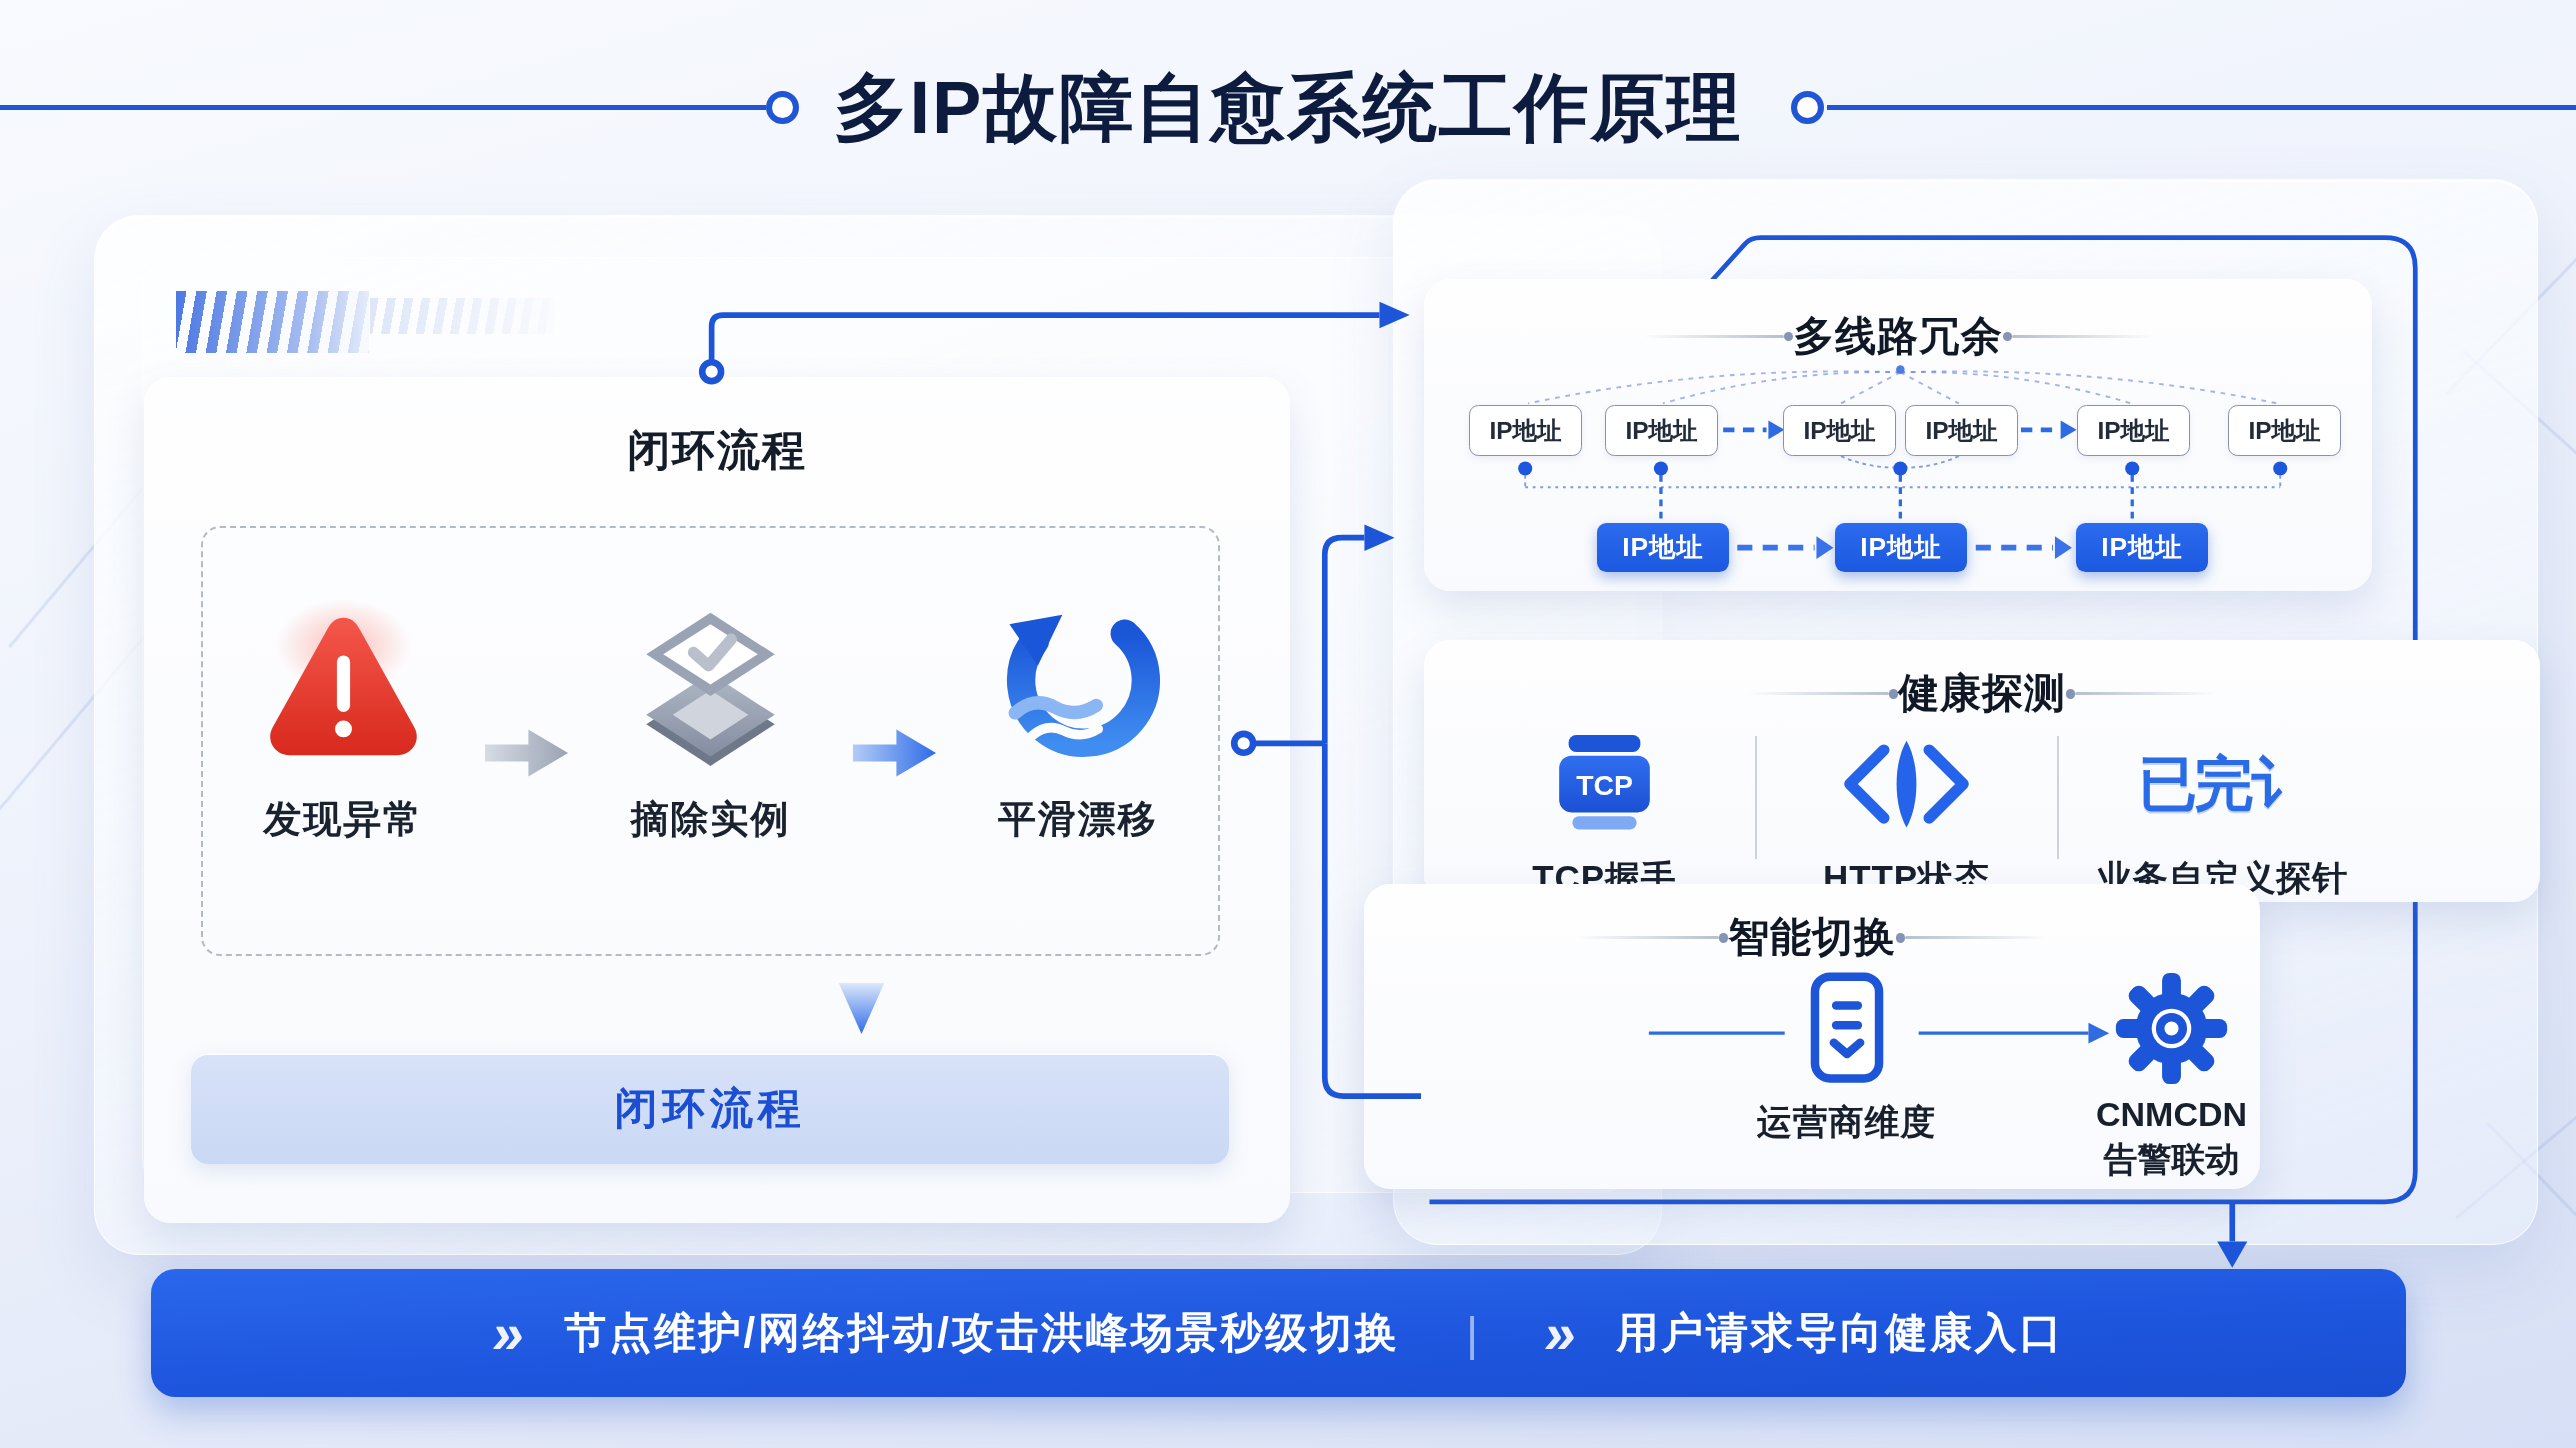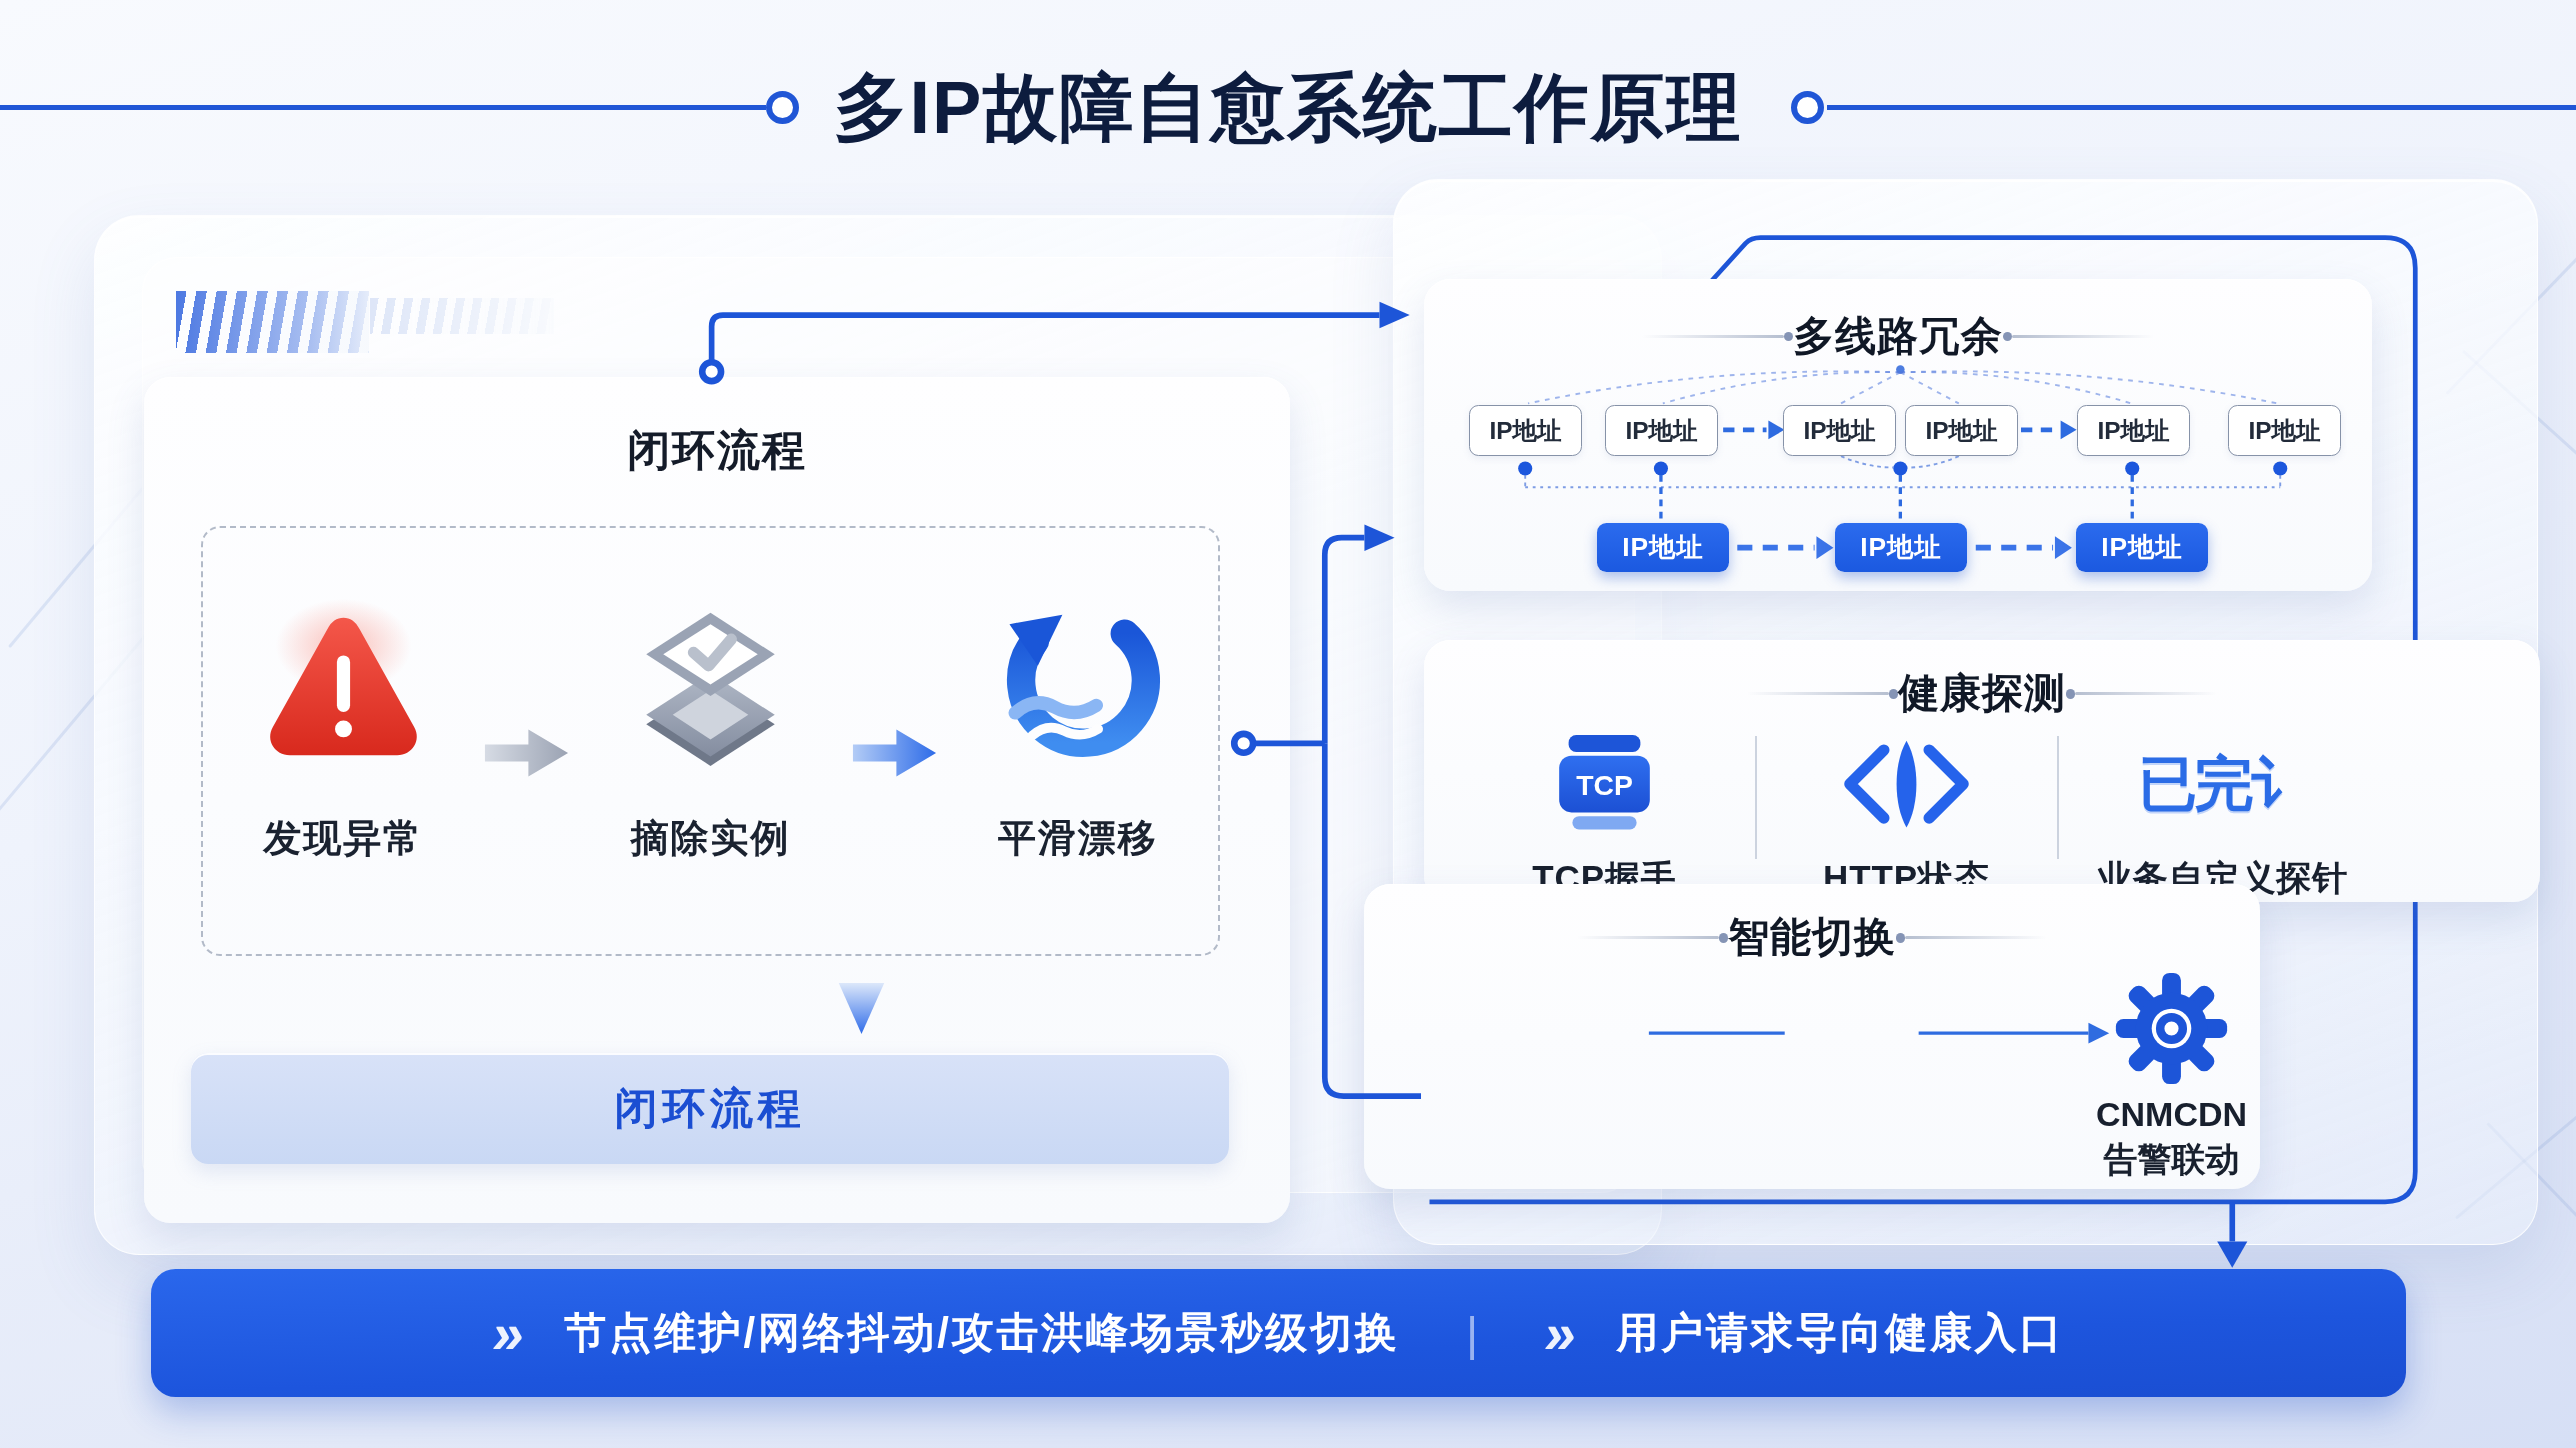--- a/index.html
+++ b/index.html
@@ -60,21 +60,21 @@
   .panel-title-row .tline.r{background:linear-gradient(90deg,#b6bfd0,rgba(170,180,200,0));}
   .panel-title-row .tdot{width:9.4px;height:9.4px;border-radius:50%;background:#8594b5;}
   .panel-title{font-size:41px;font-weight:800;color:#101826;letter-spacing:0.9px;}
 
   
   .left-title{position:absolute;top:45px;width:100%;text-align:center;font-size:43px;font-weight:800;color:#141b29;letter-spacing:1.9px;}
   .dashed-box{position:absolute;left:57px;top:149px;width:1019px;height:430px;border:2.8px dashed #b2bac8;border-radius:19px;
     display:flex;justify-content:space-around;align-items:flex-start;padding-top:59px;box-sizing:border-box;}
   .step{display:flex;flex-direction:column;align-items:center;width:283px;}
   .step .icon-wrap{height:198px;display:flex;align-items:center;justify-content:center;}
-  .step-label{margin-top:28px;font-size:38px;font-weight:800;color:#1a2230;letter-spacing:1.9px;}
+  .step-label{margin-top:9px;font-size:38px;font-weight:800;color:#1a2230;letter-spacing:1.9px;}
   .flow-arrow{align-self:flex-start;margin-top:132px;}
 
   .down-arrow{position:absolute;left:690px;top:602px;}
   .loop-button{
     position:absolute;left:47px;top:676px;width:1038px;height:111px;border-radius:17px;
     background:linear-gradient(180deg,#d8e2f8,#c9d8f4);
     box-shadow:inset 0 1.9px 0 rgba(255,255,255,.9), 0 7.5px 19px rgba(120,145,200,.18);
     display:flex;align-items:center;justify-content:center;
     font-size:43px;font-weight:900;color:#1b4ed2;letter-spacing:4.7px;
   }
@@ -372,20 +372,31 @@
       <span class="tline r"></span>
     </div>
 
     <svg class="panel-svg" width="948" height="305" viewBox="0 0 1005 323">
       <line x1="302" y1="158" x2="446" y2="158" stroke="#2f6ce0" stroke-width="3.5"></line>
       <line x1="588" y1="158" x2="768" y2="158" stroke="#2f6ce0" stroke-width="3.5"></line>
       <polygon points="768,147 768,169 790,158" fill="#2f6ce0"></polygon>
     </svg>
 
 
+    <div class="col" style="left:336px;top:87px;">
+      <div class="icon-box">
+        <svg width="98" height="119" viewBox="0 0 104 126">
+          <rect x="18" y="8" width="68" height="108" rx="16" fill="#fff" stroke="#1d55d8" stroke-width="9"></rect>
+          <rect x="36" y="34" width="32" height="9" rx="4.5" fill="#1d55d8"></rect>
+          <rect x="36" y="55" width="32" height="9" rx="4.5" fill="#1d55d8"></rect>
+          <path d="M38 78 L52 90 L66 78" fill="none" stroke="#1d55d8" stroke-width="9" stroke-linecap="round" stroke-linejoin="round"></path>
+        </svg>
+      </div>
+      <div class="col-label">运营商维度</div>
+    </div>
 
     <div class="col" style="left:661px;top:87px;">
       <div class="icon-box">
         <svg width="115" height="115" viewBox="0 0 122 122">
           <g fill="#1d55d8">
             <g transform="rotate(0 61 61)">
                 <rect x="51" y="2" width="20" height="30" rx="8"></rect>
               </g>
             <g transform="rotate(45 61 61)">
                 <rect x="51" y="2" width="20" height="30" rx="8"></rect>

